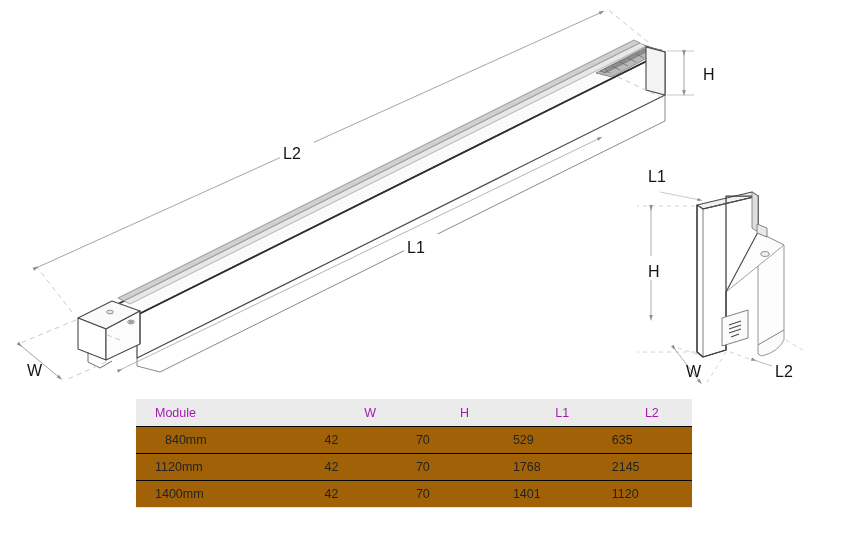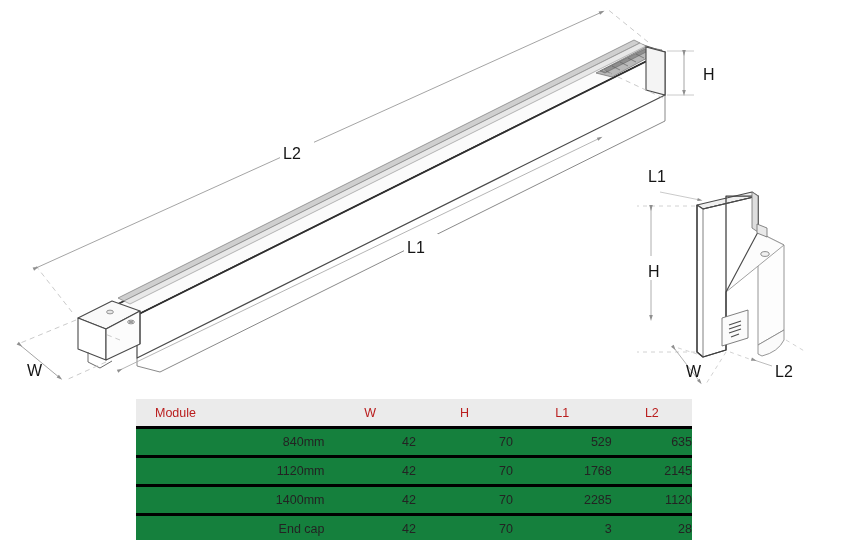--- a/index.html
+++ b/index.html
@@ -38,29 +38,29 @@
     border-collapse: collapse;
     font-family: "Liberation Sans", sans-serif;
     font-size: 12.5px;
     color: #232323;
   }
   #spec-table thead th {
     background: #ebebeb;
     font-weight: 400;
     height: 27px;
     padding: 0;
-    color: #b91c1c;
+    color: #a21caf;
     border: none;
   }
   #spec-table tbody td {
     height: 26px;
     padding: 0;
-    border-top: 3px solid #000000;
-    background: #15803d;
-    text-align: right;
+    border-top: 1px solid #000000;
+    background: #a16207;
+    text-align: left;
   }
   #spec-table tbody tr:last-child td {
     border-bottom: 1px solid #e2e2e2;
   }
   .col-module {
     text-align: left;
     padding-left: 19px !important;
     width: 168px;
   }
   th.col-module { text-align: left; padding-left: 19px; }
@@ -249,24 +249,17 @@
       <td class="col-module">1120mm</td>
       <td class="col-w">42</td>
       <td class="col-h">70</td>
       <td class="col-l1">1768</td>
       <td class="col-l2">2145</td>
     </tr>
     <tr>
       <td class="col-module">1400mm</td>
       <td class="col-w">42</td>
       <td class="col-h">70</td>
-      <td class="col-l1">2285</td>
+      <td class="col-l1">1401</td>
       <td class="col-l2">1120</td>
-    </tr>
-    <tr>
-      <td class="col-module">End cap</td>
-      <td class="col-w">42</td>
-      <td class="col-h">70</td>
-      <td class="col-l1">3</td>
-      <td class="col-l2">28</td>
     </tr>
   </tbody>
 </table>
 
 </body></html>

